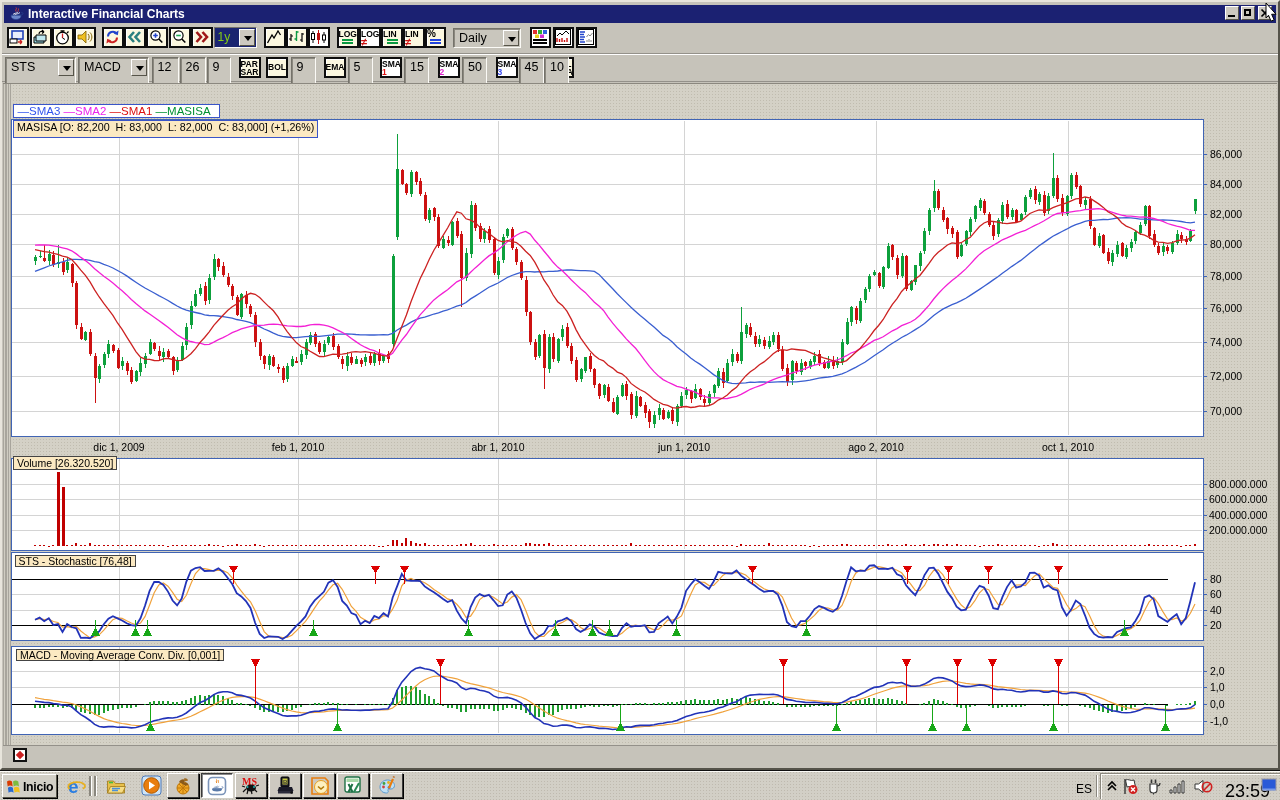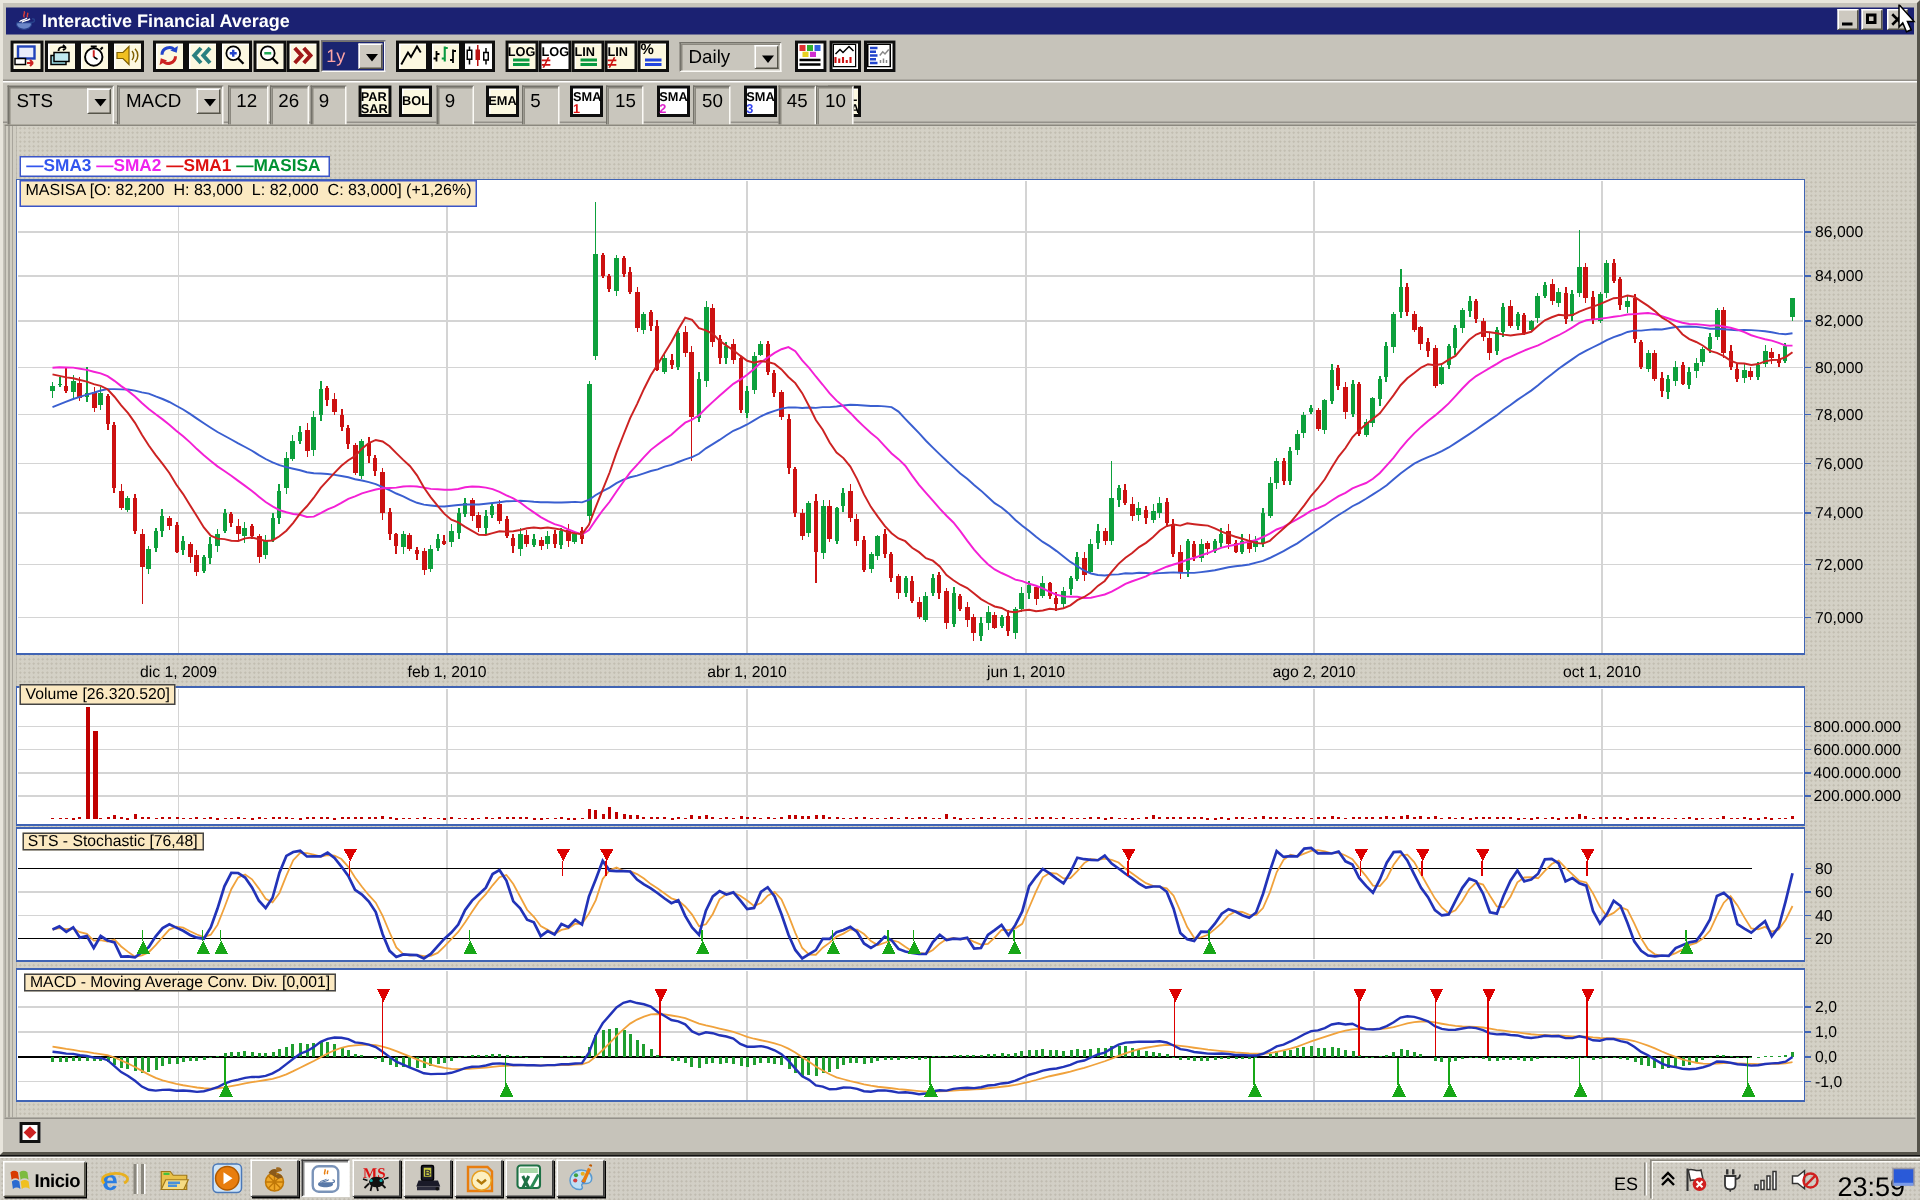--- a/index.html
+++ b/index.html
@@ -26,21 +26,21 @@
 
 <div class="abs" style="left:0;top:0;width:1280px;height:770px;border:2px solid;border-color:#e8e5dc #55534a #55534a #e8e5dc"></div>
 
 <div class="abs titlebar">
   <svg class="abs" style="left:4px;top:1px" width="16" height="16" viewBox="0 0 16 16">
     <path d="M3 10c0 2 2.2 3.5 5 3.5s5-1.5 5-3.5l-.4-1H3.4z" fill="#6b86c8" stroke="#27408b" stroke-width=".7"></path>
     <path d="M3.4 9h9.2c1.5 0 2.4-.6 2.4-1.4 0-.7-.8-1.1-1.6-1.1" fill="none" stroke="#27408b" stroke-width=".9"></path>
     <path d="M5 8.5c1-1.5 3.5-1 5-2.5M6.5 8.8c2-1.3 4-.8 5.5-2.3" stroke="#fff" stroke-width=".8" fill="none"></path>
     <path d="M8 1.5c1.5 1.5-1.5 2.5.3 4.2M10.3 2.5c1 1-1 1.8.2 3" stroke="#d43c3c" stroke-width="1" fill="none"></path>
   </svg>
-  <span class="abs" style="left:24px;top:2px">Interactive Financial Average</span>
+  <span class="abs" style="left:24px;top:2px">Interactive Financial Charts</span>
   <div class="tbtn" style="left:1221px">
       <div style="position:absolute;left:2px;bottom:2px;width:7px;height:2px;background:#000"></div>
     </div>
   <div class="tbtn" style="left:1237px">
       <div style="position:absolute;left:2px;top:2px;width:7px;height:7px;border:2px solid #000;border-top-width:2px"></div>
     </div>
   <div class="tbtn" style="left:1254px">
       <svg width="12" height="12" viewBox="0 0 12 12" style="position:absolute;left:0;top:0">
         <path d="M2.5 2.5l7 7M9.5 2.5l-7 7" stroke="#000" stroke-width="1.7"></path>
       </svg>
@@ -109,21 +109,21 @@
       <path d="M10.8 10l3.5 3.5" stroke="#000" stroke-width="1.6"></path>
     </svg>
   </div>
 <div class="btn" style="left:191px;top:27px;width:22px">
     <svg width="17" height="16" viewBox="0 0 17 16">
       <path d="M3.5 3L8 8l-4.5 5M9.5 3L14 8l-4.5 5" stroke="#a01818" stroke-width="2.6" fill="none"></path>
     </svg>
   </div>
 
 <div class="abs" style="left:213.5px;top:27px;width:43px;height:21px;background:#1a2470;border:1px solid;border-color:#74726a #fbfaf6 #fbfaf6 #74726a">
-  <span class="abs" style="left:3px;top:2px;color:#fca5a5;font-size:12px">1y</span>
+  <span class="abs" style="left:3px;top:2px;color:#84cc16;font-size:12px">1y</span>
   <div class="combo-arrow" style="height:17px"></div>
 </div>
 
 <div class="btn" style="left:264px;top:27px;width:22px">
 <svg width="17" height="16" viewBox="0 0 17 16">
       <path d="M1.5 14L6 6l2 3 4-7 2.5 4" fill="none" stroke="#000" stroke-width="1.3"></path>
     </svg>
   </div>
 <div class="btn" style="left:286px;top:27px;width:22px">
 <svg width="17" height="16" viewBox="0 0 17 16">
@@ -196,21 +196,21 @@
 <div class="sunk" style="left:462px;top:57px;width:25px">50</div>
 <div class="btn minibtn" style="left:495.5px;top:57px;width:22px;background:#fff">SMA<br><span style="color:#3344ee">3</span></div>
 <div class="sunk" style="left:518.5px;top:57px;width:25px">45</div>
 <div class="btn minibtn" style="left:552px;top:57px;width:22px">VOL<br>EMA</div>
 <div class="sunk" style="left:544px;top:57px;width:25px">10</div>
 
 <div class="abs dither" style="left:3px;top:83px;width:1274px;height:662px;background-color:#d4d1c6;border-top:1px solid #8b887f"></div>
 
 <div class="abs" style="left:3px;top:84px;width:8px;height:661px;background:repeating-linear-gradient(90deg,#a8a59c 0 1px,#d0cdc2 1px 2.5px)"></div>
 
-<div class="abs" style="left:12.5px;top:104px;width:207px;height:14px;background:#fff;border:1px solid #3a55c8;font-size:11.5px;font-weight:bold;line-height:12px;white-space:nowrap;padding-left:4px">
+<div class="abs" style="left:12.5px;top:104px;width:207px;height:14px;background:#fff;border:1px solid #3a55c8;font-size:11.5px;font-weight:normal;line-height:12px;white-space:nowrap;padding-left:4px">
 <span style="color:#3355ee">—SMA3</span> <span style="color:#ee22ee">—SMA2</span> <span style="color:#dd1111">—SMA1</span> <span style="color:#009233">—MASISA</span>
 </div>
 
 <svg width="1280" height="690" viewBox="0 84 1280 690" xmlns="http://www.w3.org/2000/svg" style="position:absolute;left:0;top:84px" shape-rendering="crispEdges" font-family="Liberation Sans, sans-serif" font-size="10.5px" fill="#000">
     <rect x="11" y="119.5" width="1192" height="316.5" fill="#fff" stroke="#4064b4" stroke-width="1"></rect>
     <rect x="11" y="458" width="1192" height="92" fill="#fff" stroke="#4064b4" stroke-width="1"></rect>
     <rect x="11" y="552" width="1192" height="88.5" fill="#fff" stroke="#4064b4" stroke-width="1"></rect>
     <rect x="11" y="646" width="1192" height="88" fill="#fff" stroke="#4064b4" stroke-width="1"></rect>
     <g stroke="#d4d4d4">
       <path d="M119 120.5V435"></path>

